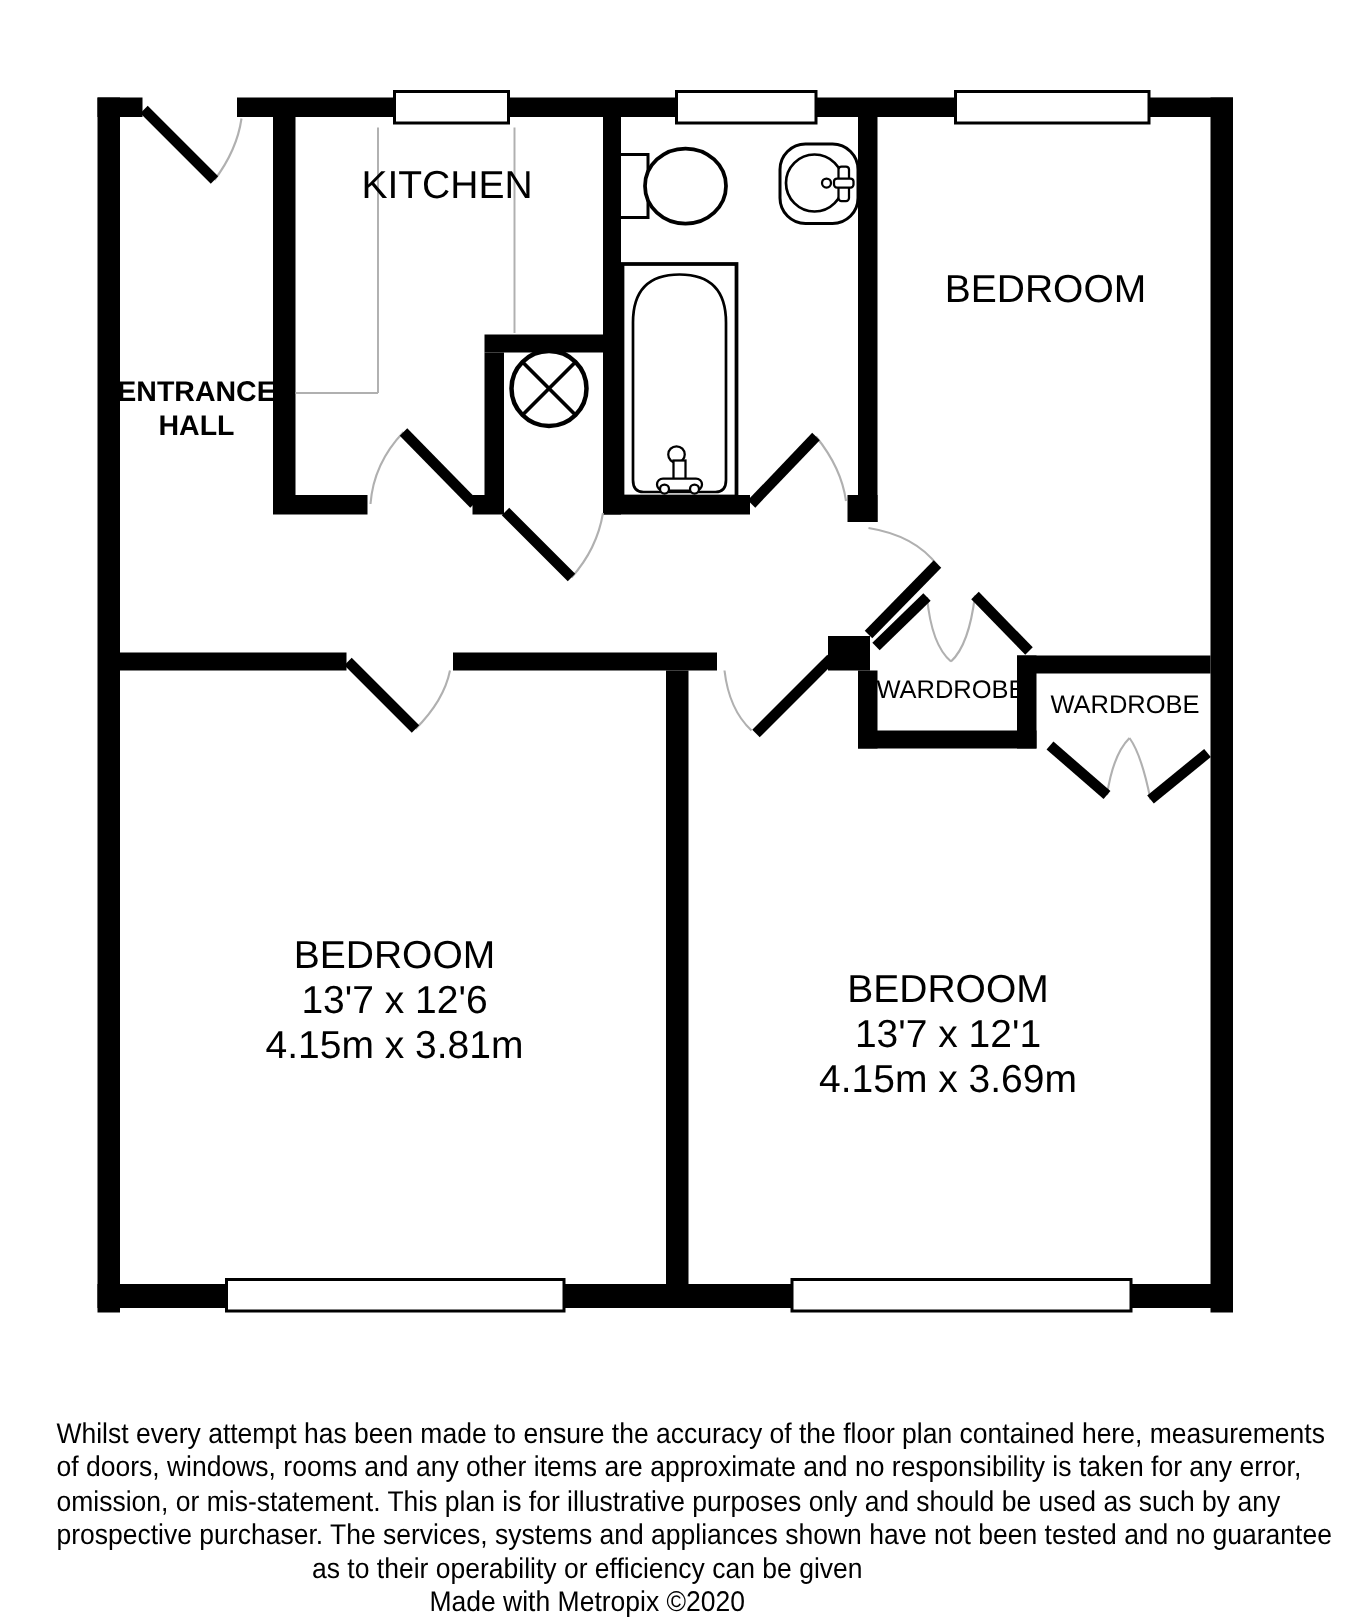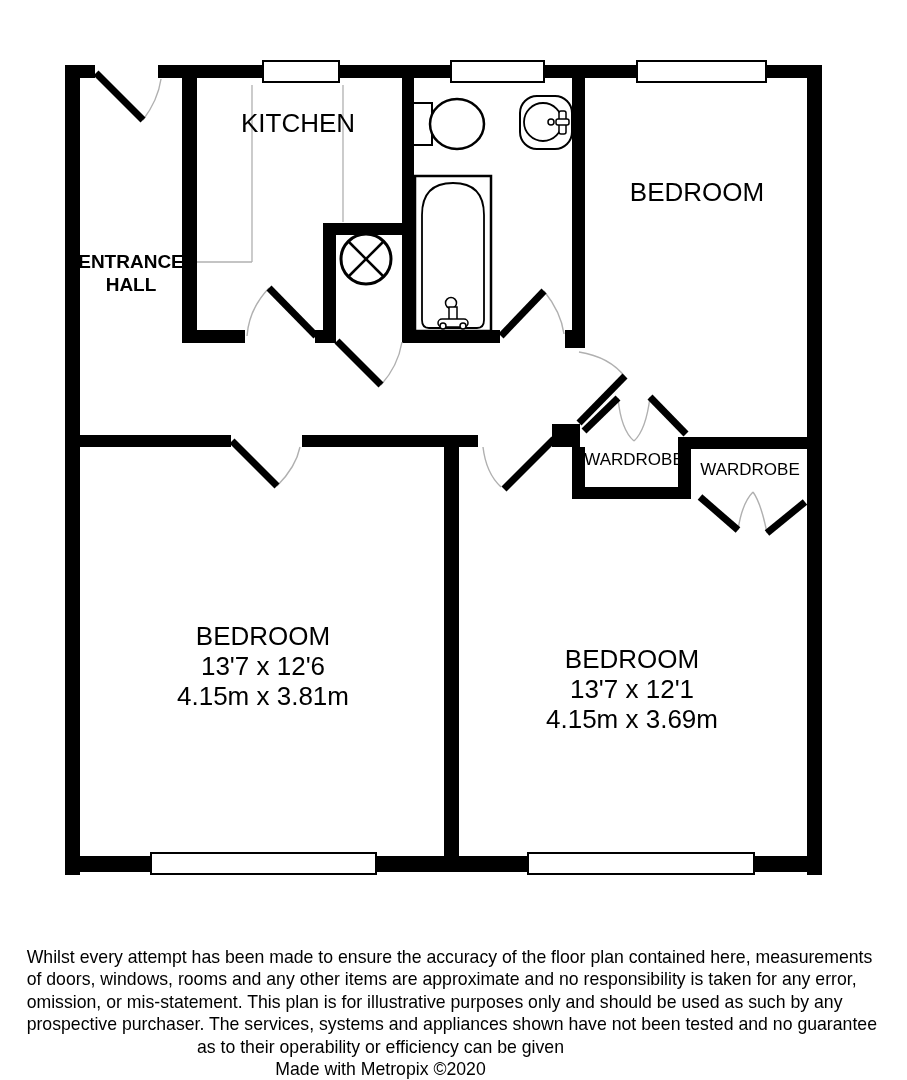--- a/index.html
+++ b/index.html
@@ -5,21 +5,21 @@
   html,body{margin:0;padding:0;background:#ffffff;}
   .canvas{position:relative;width:907px;height:1080px;background:#ffffff;overflow:hidden;
           font-family:"Liberation Sans","DejaVu Sans",sans-serif;}
   .plan-svg{position:absolute;left:0;top:0;}
   .room-label{position:absolute;text-align:center;color:#000;font-weight:normal;
               font-size:26px;line-height:30px;white-space:nowrap;}
   .small-label{position:absolute;text-align:center;color:#000;font-weight:bold;
                font-size:19px;line-height:23px;white-space:nowrap;}
   .wardrobe-label{position:absolute;text-align:center;color:#000;font-weight:normal;
                   font-size:17px;line-height:19px;white-space:nowrap;letter-spacing:0px;}
-  .disclaimer{position:absolute;left:0;top:946px;width:761px;text-align:center;color:#000;}
+  .disclaimer{position:absolute;left:0;top:946px;width:761px;text-align:center;color:#000;padding-left:11px;}
   .disclaimer div{font-size:19px;line-height:22.4px;white-space:nowrap;
                   transform:scaleX(0.93);transform-origin:50% 50%;}
 </style>
 </head>
 <body>
 
 <div class="canvas">
 
   <svg class="plan-svg" width="907" height="940" viewBox="0 0 907 940">
 

